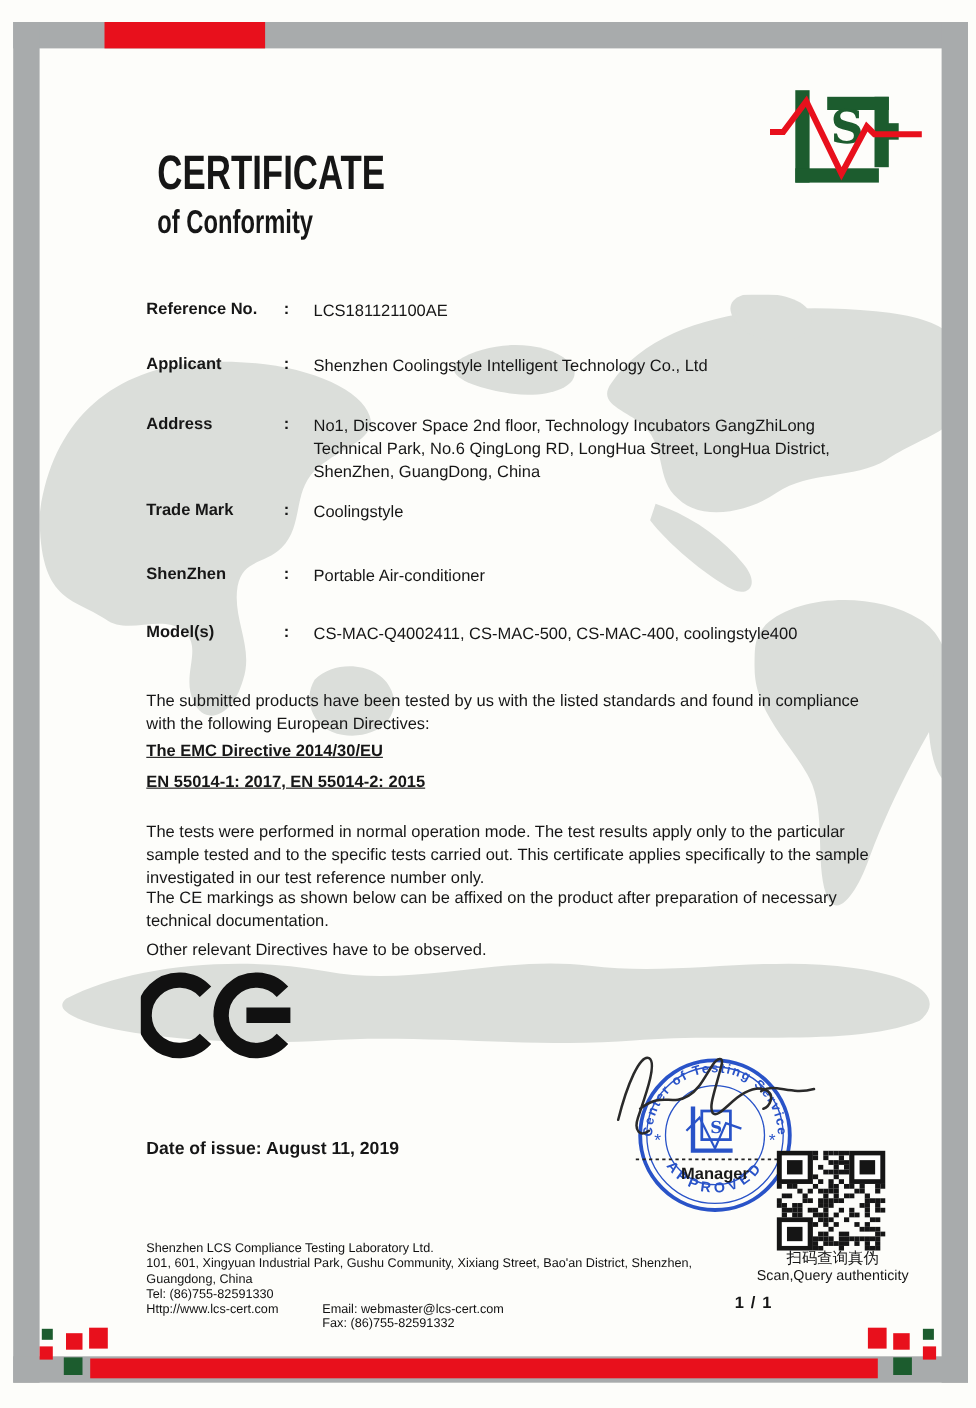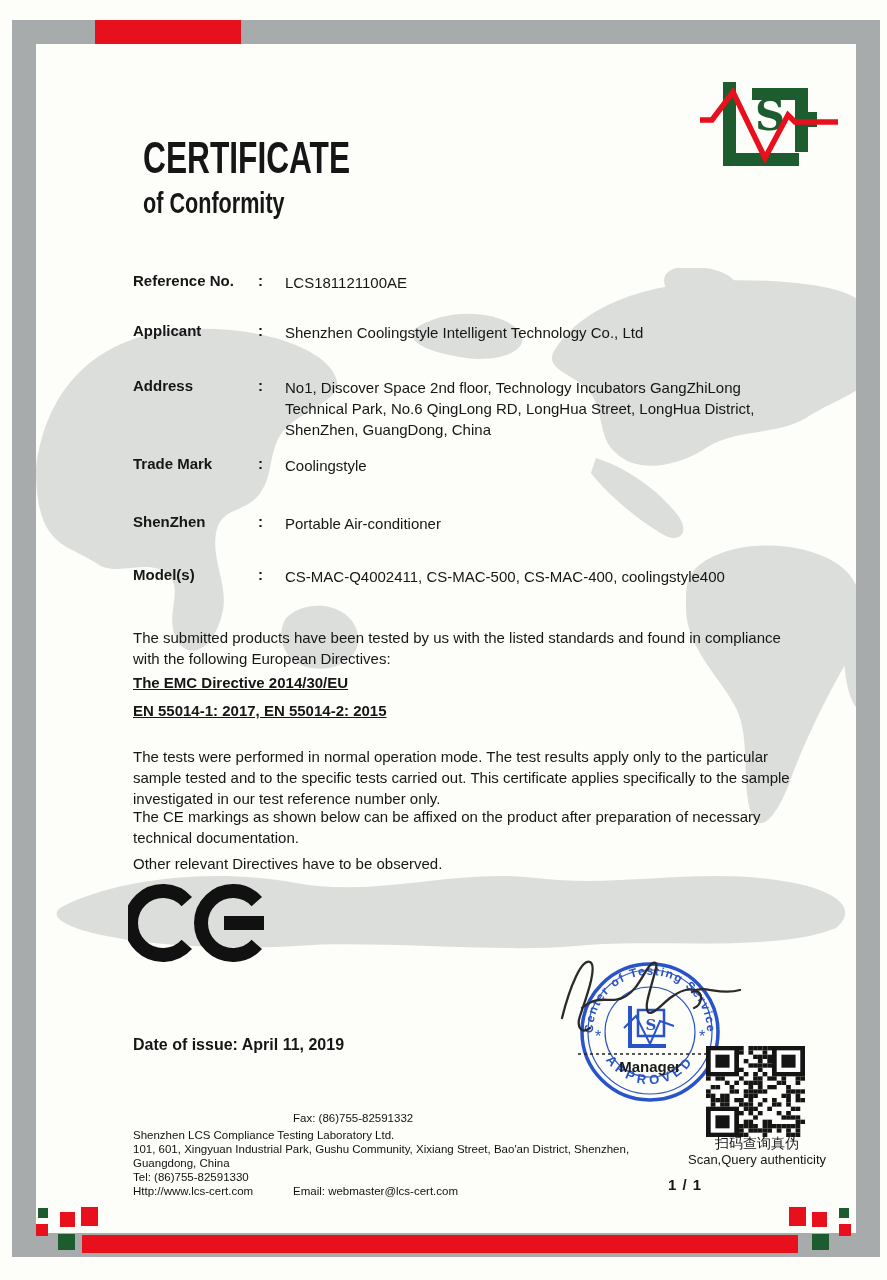--- a/index.html
+++ b/index.html
@@ -132,21 +132,21 @@
 <div class="abs content para" style="top:853px;">Other relevant Directives have to be observed.</div>
 
 <svg id="ce-svg" class="abs" width="140" height="86" viewBox="0 0 140 86">
   <g fill="none" stroke="#111" stroke-width="14">
     <path d="M58.8,21.6 A32,32 0 1 0 58.8,64.4"></path>
     <path d="M128.8,21.6 A32,32 0 1 0 128.8,64.4"></path>
     <line x1="96" y1="43" x2="136" y2="43"></line>
   </g>
 </svg>
 
-<div class="abs content date-line">Date of issue: April 11, 2019</div>
+<div class="abs content date-line">Date of issue: August 11, 2019</div>
 
 <svg id="stamp" class="abs" width="196" height="172" viewBox="0 0 196 172">
   <g fill="none" stroke="#2953c8">
     <circle cx="98" cy="86" r="68" stroke-width="3.5"></circle>
     <circle cx="98" cy="86" r="62" stroke-width="1.2"></circle>
     <circle cx="98" cy="86" r="45" stroke-width="1.2"></circle>
   </g>
   <defs>
     <path id="arcT" d="M41.9,95.9 A57,57 0 1 1 154.1,95.9"></path>
     <path id="arcB" d="M49.1,103.8 A52,52 0 0 0 146.9,103.8"></path>
@@ -328,16 +328,16 @@
     <rect fill="#fff" x="4.7" y="70.5" width="23.5" height="23.5"></rect>
     <rect x="9.4" y="75.2" width="14.100000000000001" height="14.100000000000001"></rect>
   </svg>
 <div class="abs content qr-caption zh">扫码查询真伪</div>
 <div class="abs content qr-caption en">Scan,Query authenticity</div>
 
 <div class="abs content footer-line" style="left:133px;top:1128px;">Shenzhen LCS Compliance Testing Laboratory Ltd.</div>
 <div class="abs content footer-line" style="left:133px;top:1142px;">101, 601, Xingyuan Industrial Park, Gushu Community, Xixiang Street, Bao'an District, Shenzhen,</div>
 <div class="abs content footer-line" style="left:133px;top:1156px;">Guangdong, China</div>
 <div class="abs content footer-line" style="left:133px;top:1170px;">Tel: (86)755-82591330</div>
-<div class="abs content footer-line" style="left:293px;top:1111px;">Fax: (86)755-82591332</div>
+<div class="abs content footer-line" style="left:293px;top:1196px;">Fax: (86)755-82591332</div>
 <div class="abs content footer-line" style="left:133px;top:1184px;">Http://www.lcs-cert.com</div>
 <div class="abs content footer-line" style="left:293px;top:1184px;">Email: webmaster@lcs-cert.com</div>
 <div class="abs content pagenum">1 / 1</div>
 
 </body></html>

